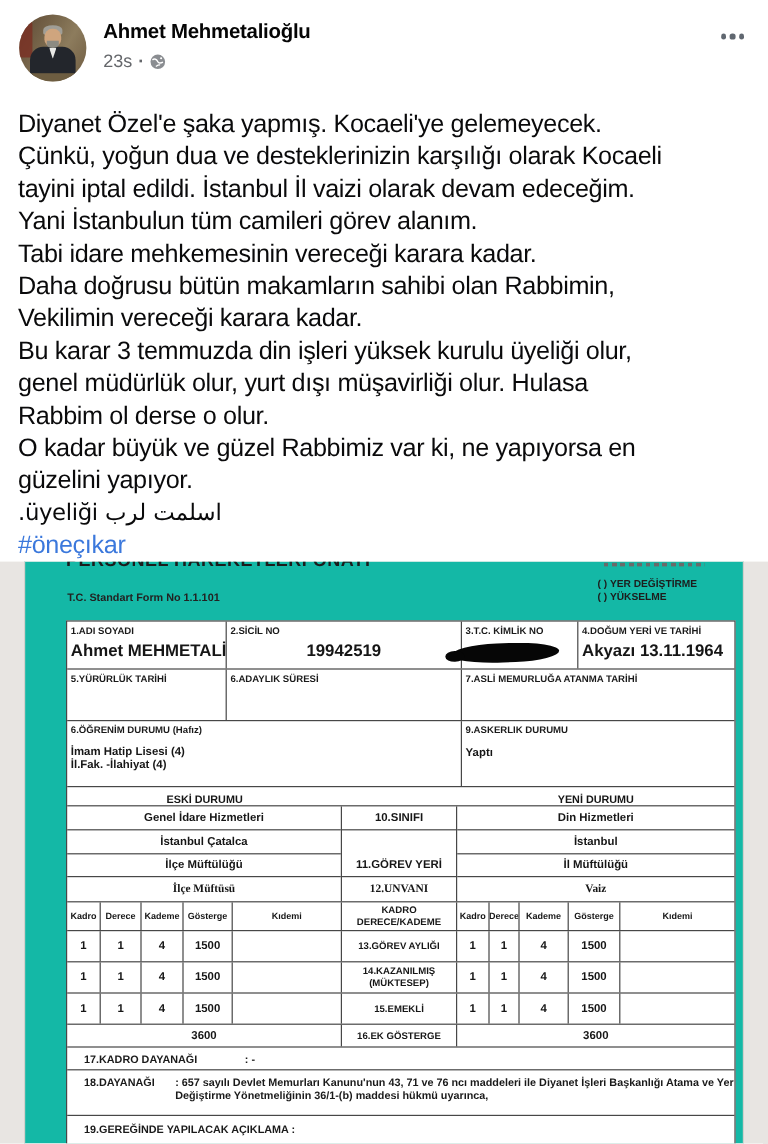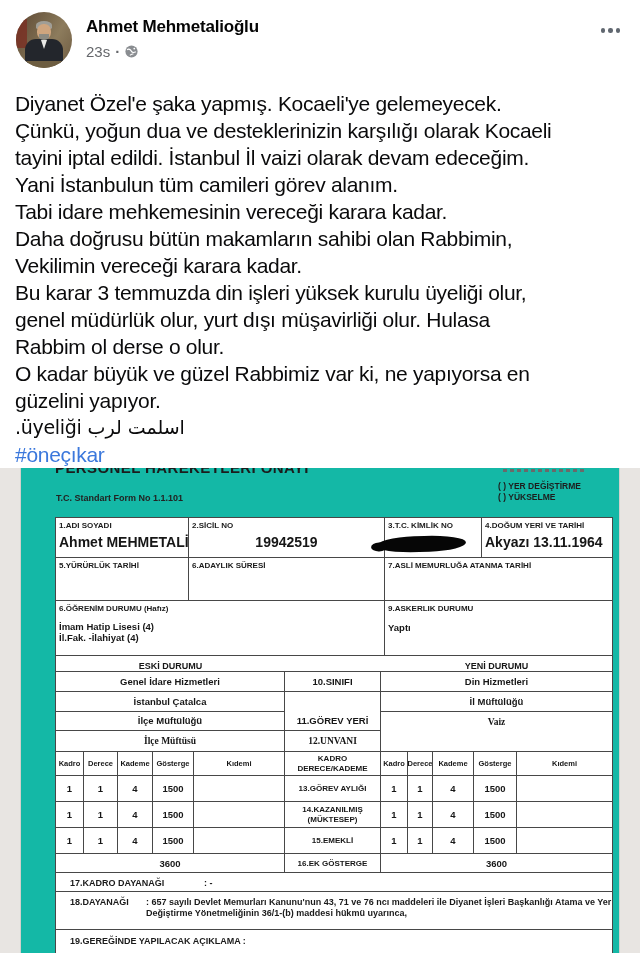--- a/index.html
+++ b/index.html
@@ -194,20 +194,21 @@
             <div class="scell" style="height:20px">İlçe Müftülüğü</div>
             <div class="scell" style="height:20px">İlçe Müftüsü</div>
           </div>
           <div class="scol" style="width:96px">
             <div class="scell" style="height:20px">10.SINIFI</div>
             <div class="scell bottomtext" style="height:40px">11.GÖREV YERİ</div>
             <div class="scell" style="height:20px">12.UNVANI</div>
           </div>
           <div class="scol last" style="width:231px">
             <div class="scell" style="height:20px">Din Hizmetleri</div>
+            <div class="scell" style="height:20px">İstanbul</div>
             <div class="scell" style="height:20px">İl Müftülüğü</div>
             <div class="scell" style="height:20px">Vaiz</div>
           </div>
         </div>
 
         <div class="row" style="height:24px">
           <div class="cell kh" style="width:28px">Kadro</div>
           <div class="cell kh" style="width:34px">Derece</div>
           <div class="cell kh" style="width:35px">Kademe</div>
           <div class="cell kh" style="width:41px">Gösterge</div>

